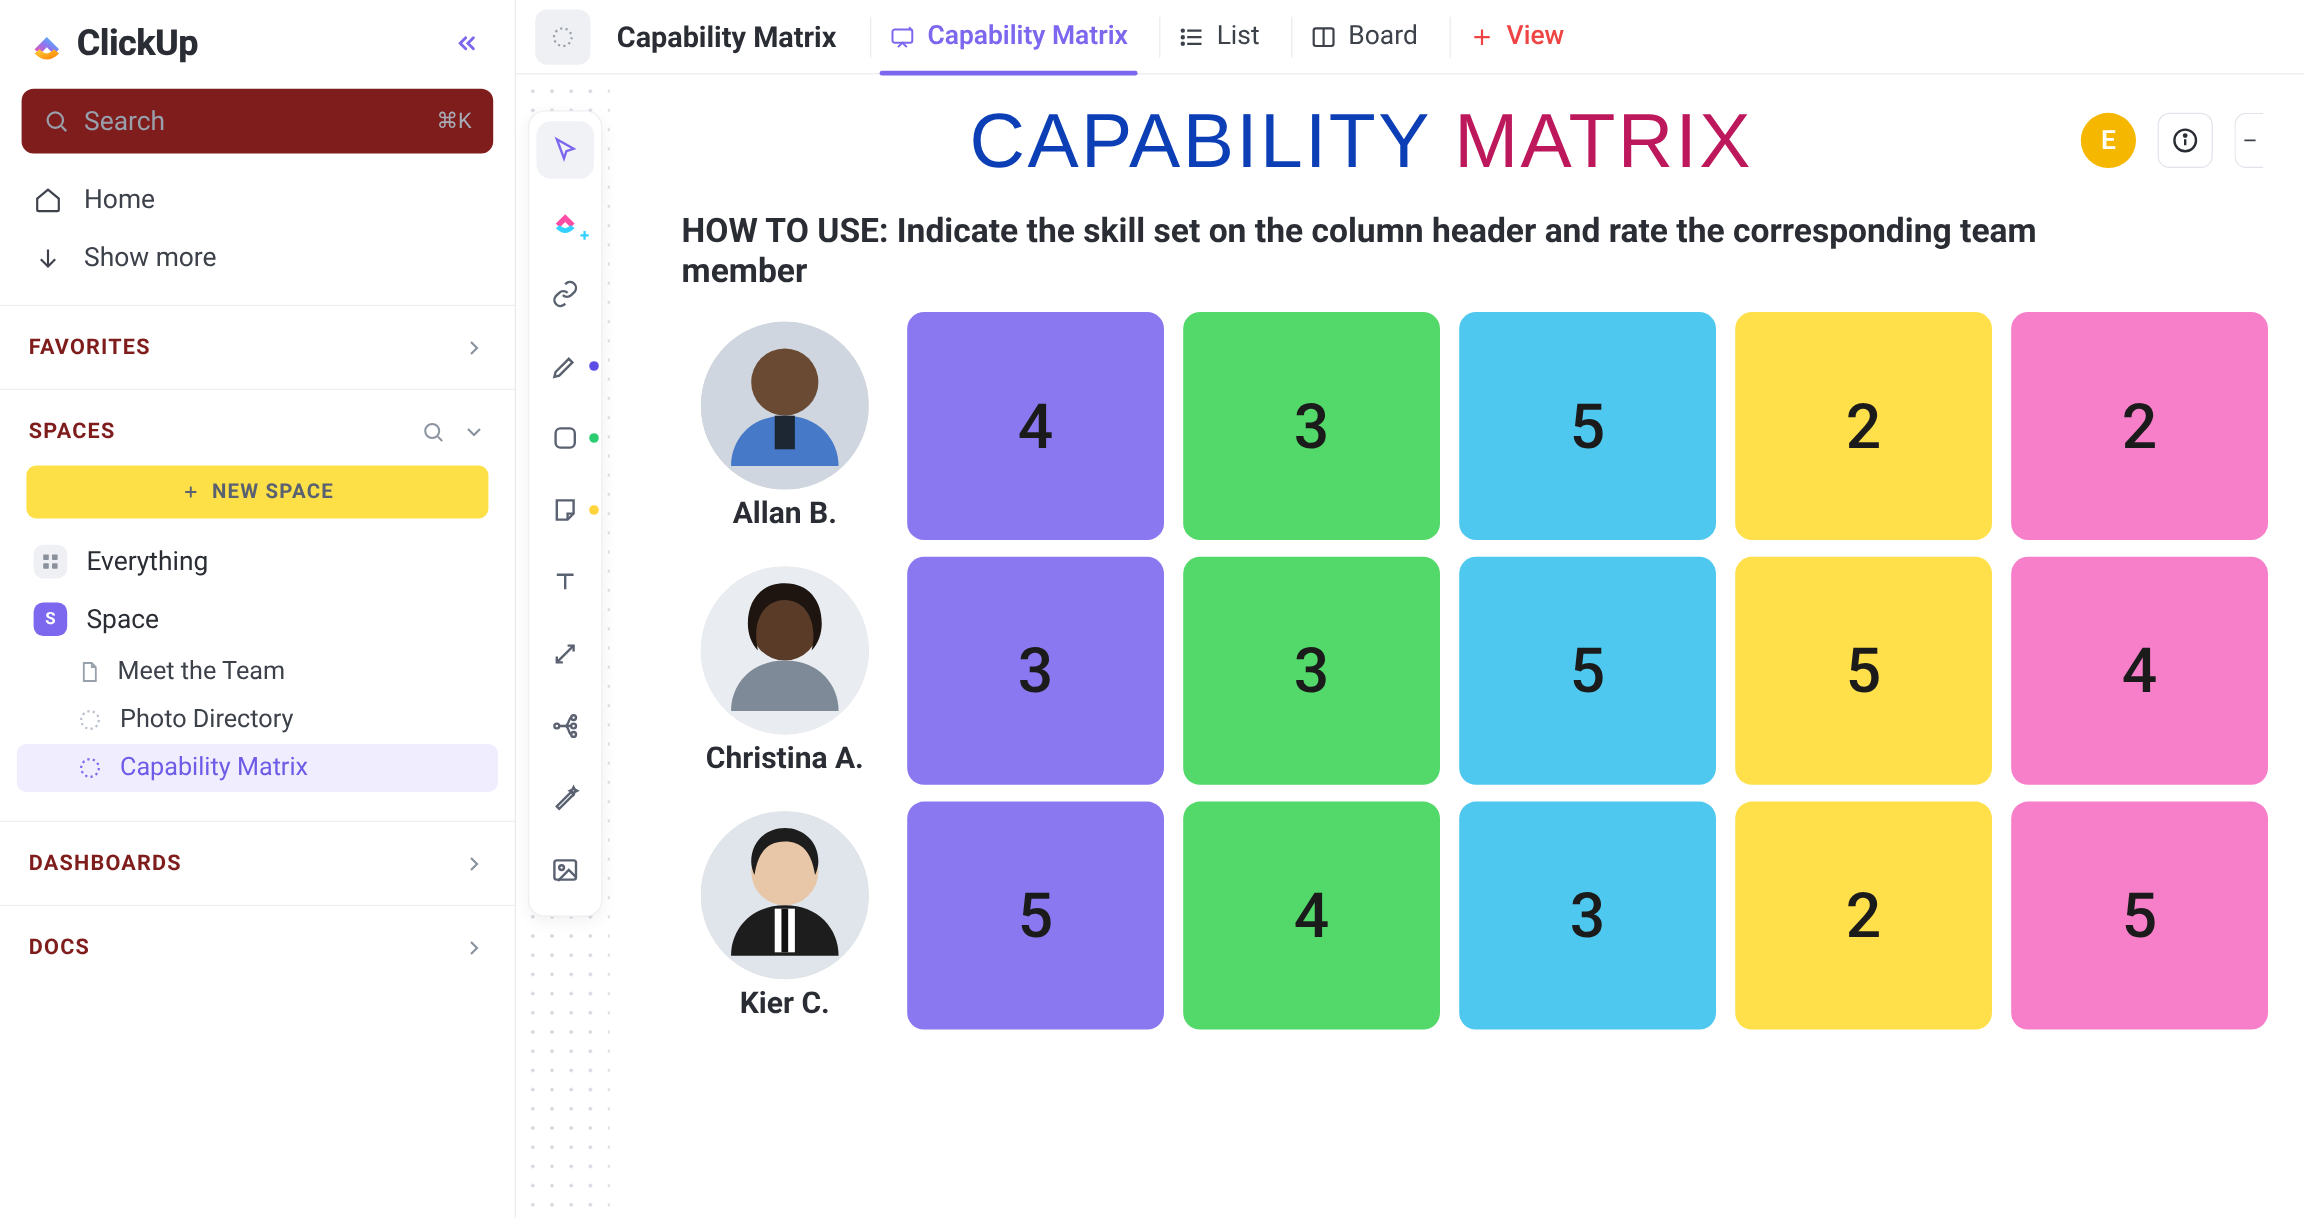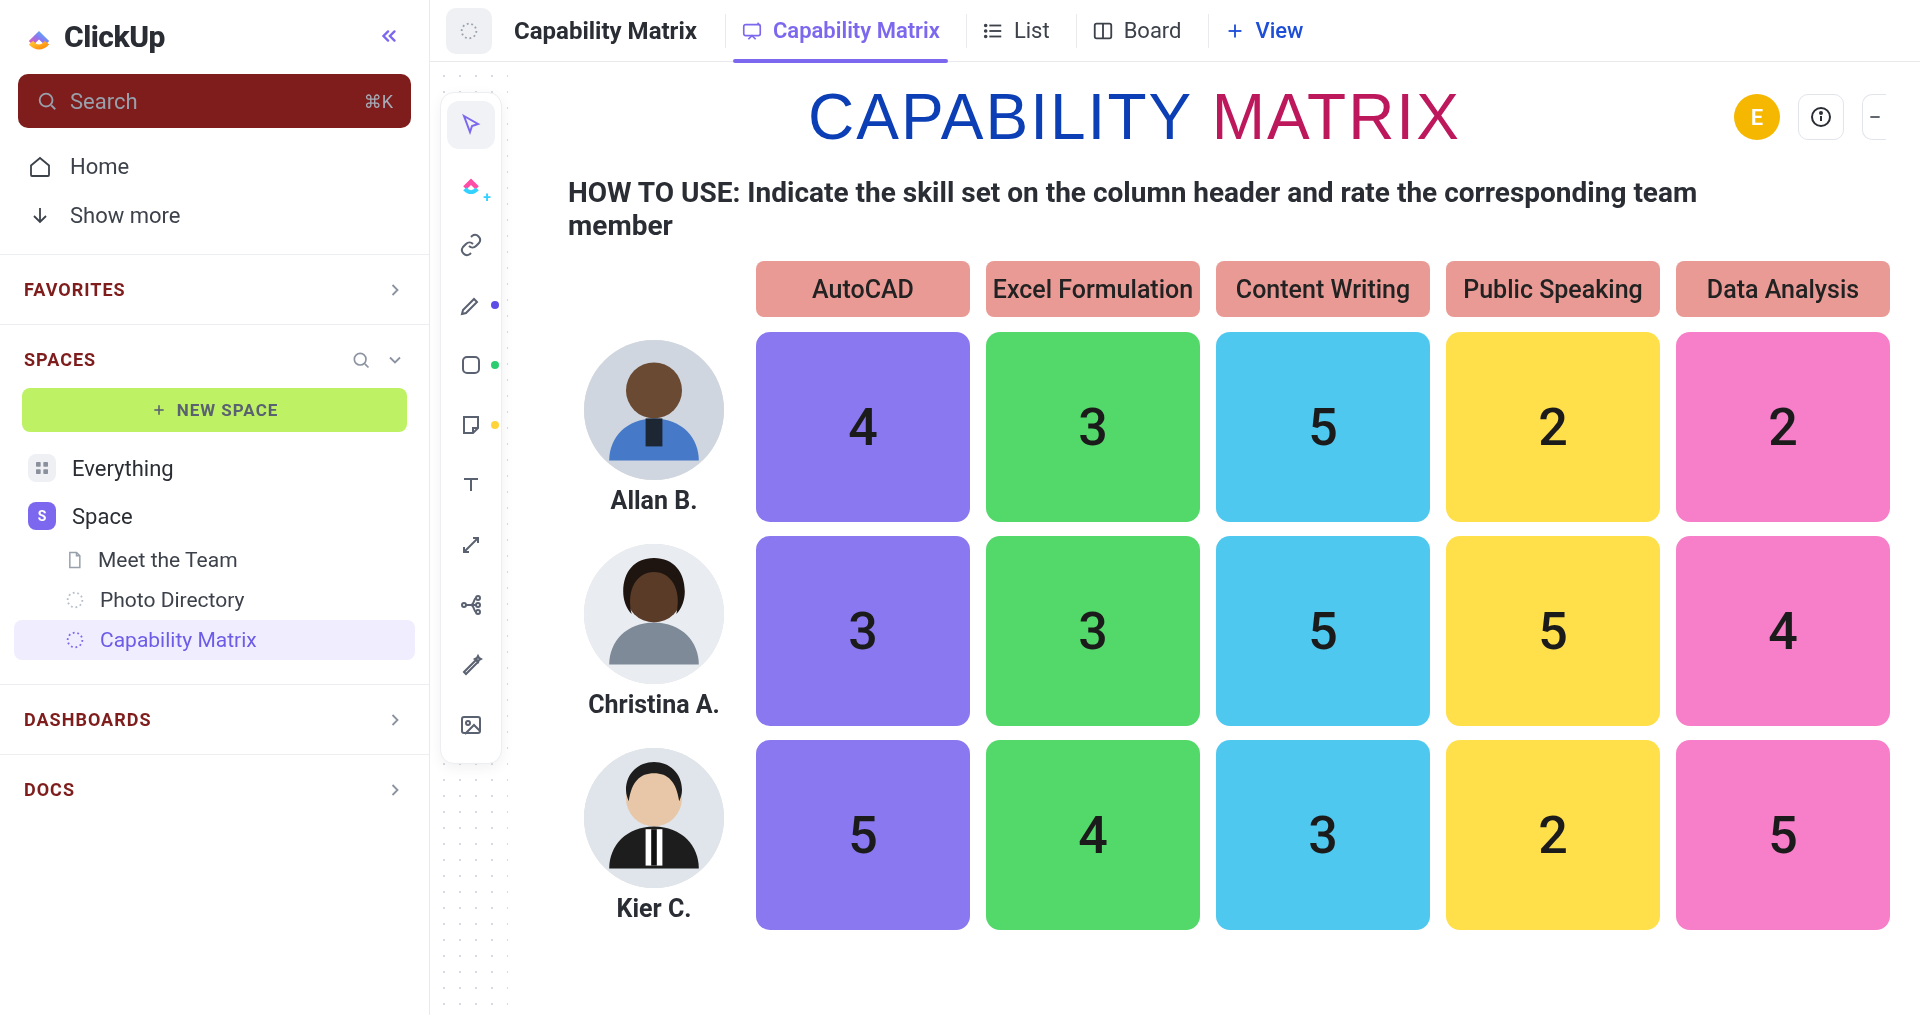--- a/index.html
+++ b/index.html
@@ -13,40 +13,40 @@
   .logo-text { font-size:30px; font-weight:800; letter-spacing:-0.5px; }
   .collapse-btn { margin-left:auto; width:36px; height:36px; display:flex; align-items:center; justify-content:center; color:#7b68ee; border-radius:8px; cursor:pointer; }
   .search-row { margin:10px 18px 14px 18px; background:#7f1d1d; border-radius:10px; height:54px; display:flex; align-items:center; padding:0 18px; color:#98a0ab; gap:12px; }
   .search-row .kbd { margin-left:auto; font-size:18px; color:#a6adb7; }
   .nav-item { display:flex; align-items:center; gap:18px; padding:12px 28px; font-size:22px; color:#3c414a; cursor:pointer; }
   .nav-item svg, .nav-item .ico { width:24px; height:24px; flex:0 0 24px; color:#3c414a; }
   .section-divider { height:1px; background:#eceef1; margin:14px 0; }
   .section-row { display:flex; align-items:flex-end; padding:10px 24px; font-size:18px; letter-spacing:1px; color:#7f1d1d; font-weight:700; cursor:pointer; }
   .section-row .chev { margin-left:auto; color:#8b93a1; }
   .spaces-tools { margin-left:auto; display:flex; gap:14px; color:#8b93a1; }
-  .new-space { margin:8px 22px 12px 22px; background:#bef264; border-radius:8px; height:44px; display:flex; align-items:center; justify-content:center; gap:10px; font-size:17px; letter-spacing:1px; color:#5a6170; font-weight:700; cursor:pointer; }
+  .new-space { margin:8px 22px 12px 22px; background:#fde047; border-radius:8px; height:44px; display:flex; align-items:center; justify-content:center; gap:10px; font-size:17px; letter-spacing:1px; color:#5a6170; font-weight:700; cursor:pointer; }
   .space-item { display:flex; align-items:center; gap:16px; padding:10px 28px; font-size:22px; cursor:pointer; }
   .sq-ico { width:28px; height:28px; border-radius:8px; display:flex; align-items:center; justify-content:center; font-size:14px; }
   .sq-ico.grid { background:#eef0f3; color:#8a919d; }
   .sq-ico.purple { background:#7b68ee; color:#fff; font-weight:700; }
   .sub-item { display:flex; align-items:center; gap:14px; padding:8px 28px 8px 64px; font-size:21px; color:#3c414a; cursor:pointer; }
   .sub-item.active { background:#f0edff; color:#6c5ce7; border-radius:8px; margin:0 14px; padding-left:50px; }
   .sub-item .dot-ico { width:22px; height:22px; color:#b7bfca; }
   .sub-item .doc-ico { width:20px; height:22px; color:#98a0ab; }
   
   .main { flex:1 1 auto; display:flex; flex-direction:column; min-width:0; }
   .topbar { height:62px; display:flex; align-items:center; gap:10px; padding:0 10px; border-bottom:1px solid #e8eaed; }
   .crumb-chip { width:46px; height:46px; border-radius:10px; background:#eef0f3; display:flex; align-items:center; justify-content:center; color:#9aa1ad; margin-left:6px; }
   .crumb-title { font-size:24px; font-weight:700; margin-left:12px; margin-right:18px; }
   .tab { display:flex; align-items:center; gap:10px; padding:0 16px; height:62px; font-size:22px; color:#3c414a; cursor:pointer; position:relative; }
   .tab.sep-before::before { content:""; position:absolute; left:0; top:14px; bottom:14px; width:1px; background:#e8eaed; }
   .tab.active { color:#7b68ee; font-weight:600; }
   .tab.active::after { content:""; position:absolute; left:8px; right:8px; bottom:-1px; height:4px; background:#7b68ee; border-radius:3px; }
   .tab .tico { width:22px; height:22px; }
-  .tab.addview { color:#1d4ed8; font-weight:500; }
+  .tab.addview { color:#ef4444; font-weight:500; }
   .content { flex:1; display:flex; min-height:0; }
   .toolstrip { width:78px; flex:0 0 78px; position:relative; }
   .toolstrip-bg { position:absolute; inset:0; background-image:radial-gradient(#d7dbe1 1.5px, transparent 1.5px); background-size:16px 16px; background-position:6px 6px; }
   .toolpanel { position:absolute; left:10px; top:30px; width:62px; background:#fff; border:1px solid #eceef1; border-radius:14px; box-shadow:0 4px 14px rgba(0,0,0,0.06); padding:8px 0 14px 0; display:flex; flex-direction:column; align-items:center; gap:12px; }
   .tool { width:48px; height:48px; border-radius:12px; display:flex; align-items:center; justify-content:center; color:#5a6170; cursor:pointer; position:relative; }
   .tool.active { background:#f1f2f6; }
   .tool.cursor svg { color:#7b68ee; }
   .tool .status-dot { position:absolute; right:-4px; top:20px; width:8px; height:8px; border-radius:50%; }
   .canvas { flex:1; padding:18px 30px 0 60px; overflow:hidden; position:relative; min-width:0; }
   .title-row { display:flex; align-items:center; }
@@ -357,28 +357,20 @@
                   <line x1="5" y1="12" x2="19" y2="12"></line>
                 </svg>
             </div>
           </div>
         </div>
 
         <div class="howto">HOW TO USE: Indicate the skill set on the column header and rate the corresponding team member</div>
 
         <div class="matrix">
 
-          <div class="mrow mhead">
-            <div class="person-col"></div>
-            <div class="skill-header">AutoCAD</div>
-            <div class="skill-header">Excel Formulation</div>
-            <div class="skill-header">Content Writing</div>
-            <div class="skill-header">Public Speaking</div>
-            <div class="skill-header">Data Analysis</div>
-          </div>
 
           <div class="mrow">
             <div class="person-col">
               <span class="avatar-lg">
                 <svg viewBox="0 0 100 100">
                     <rect width="100" height="100" fill="#cfd6df"></rect>
                     <circle cx="50" cy="36" r="20" fill="#6b4a33"></circle>
                     <path d="M50 56c-20 0-32 14-32 30h64c0-16-12-30-32-30z" fill="#4679c7"></path>
                     <rect x="44" y="56" width="12" height="20" fill="#1d2733"></rect>
                   </svg>

